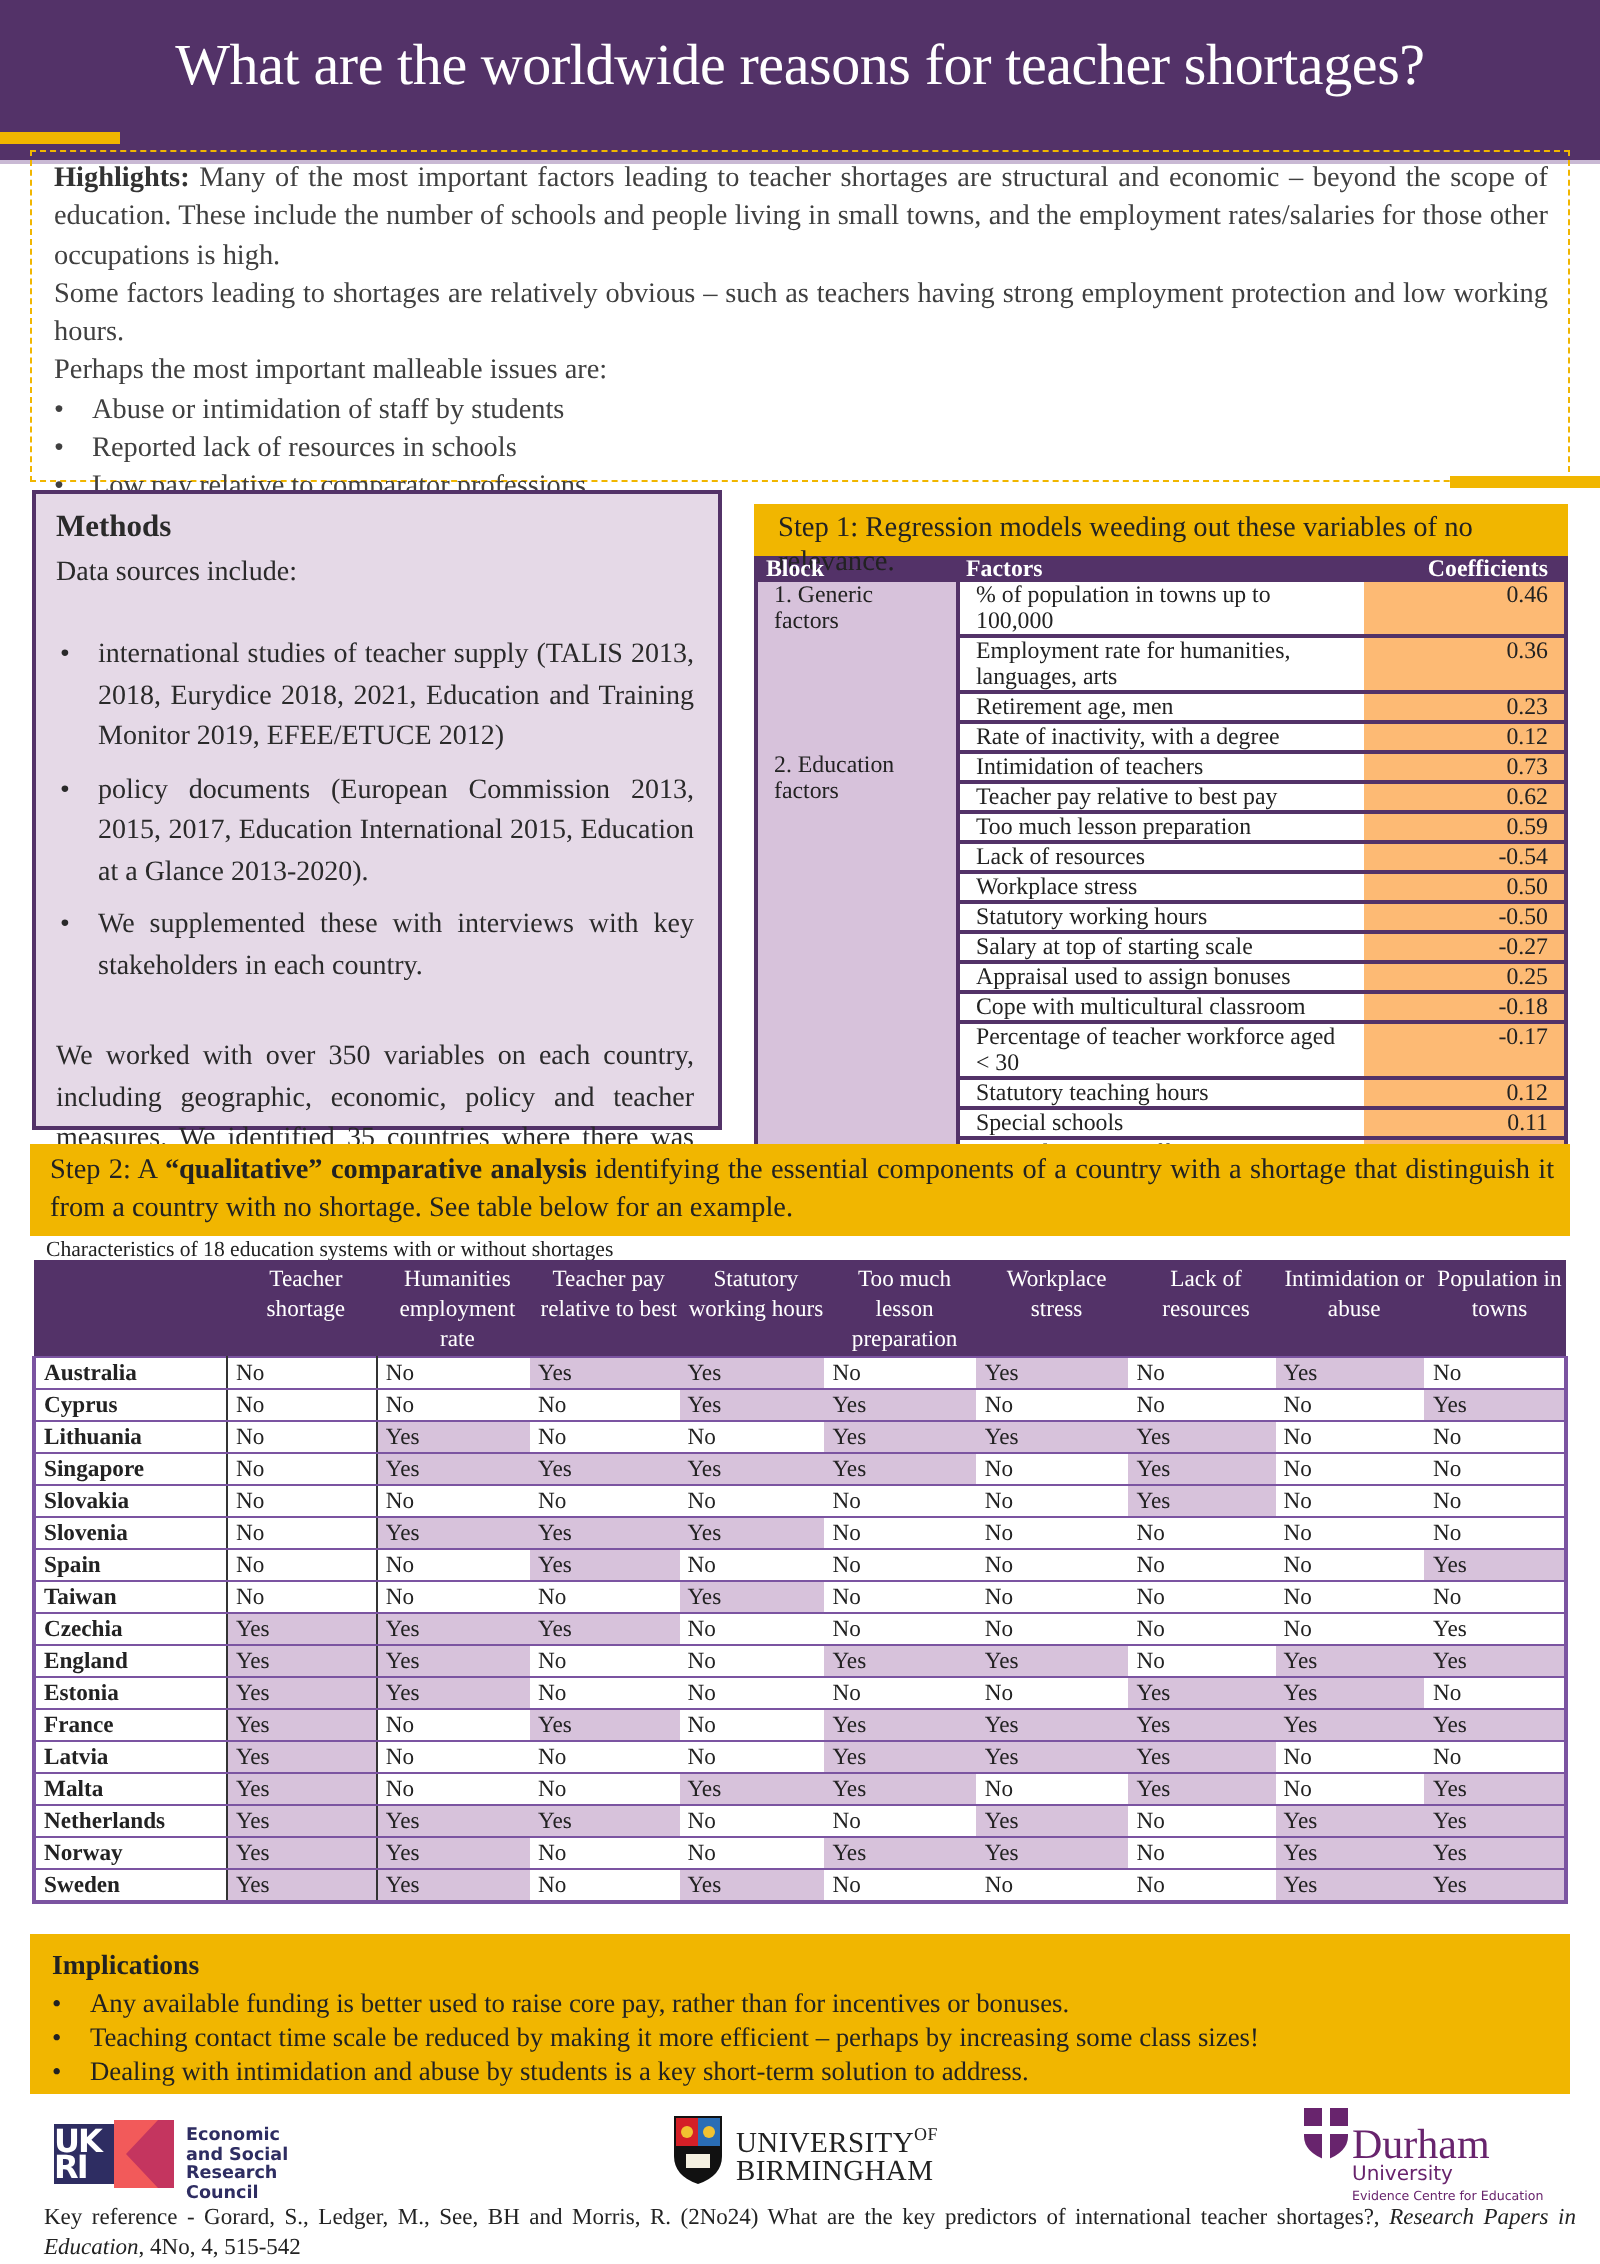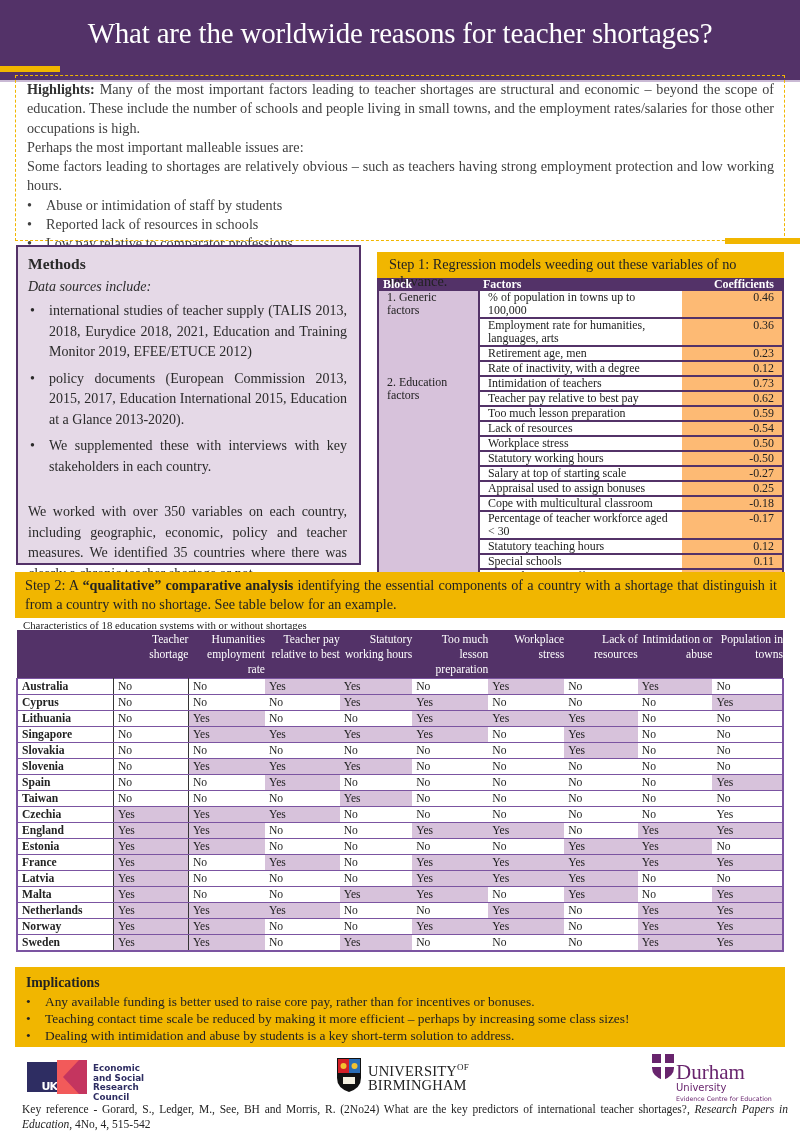--- a/index.html
+++ b/index.html
@@ -13,56 +13,56 @@
   .highlights { position: absolute; left: 15px; top: 75px; width: 770px; height: 166px; border: 1.5px dashed #f1b600; padding: 4px 10px 0 11px; font-size: 14.2px; line-height: 19.3px; color: #404040; text-align: justify; }
   .highlights b { color: #333; }
   .highlights .p { margin: 0; }
   .bullets { list-style: none; }
   .bullets li { position: relative; padding-left: 19px; text-align: left; }
   .bullets li::before { content: "•"; position: absolute; left: 0; top: 0; }
   .accent-bar-r { position: absolute; left: 725px; top: 238px; width: 75px; height: 6px; background: #f1b600; }
 
   .methods { position: absolute; left: 16px; top: 245px; width: 345px; height: 320px; background: #e5d9e7; border: 2px solid #533268; padding: 8px 12px 0 10px; font-size: 14px; color: #2a2a2a; }
   .methods h2 { font-size: 15.5px; font-weight: bold; margin-bottom: 4px; }
-  .methods .sub { font-style: italic; margin-bottom: 5px; line-height: 19px; }
+  .methods .sub { margin-bottom: 22px; line-height: 19px; }
   .methods ul { list-style: none; }
   .methods li { position: relative; padding-left: 21px; line-height: 20.5px; margin-bottom: 6px; text-align: justify; }
   .methods li::before { content: "•"; position: absolute; left: 2px; top: 0; }
   .methods .closing { margin-top: 25px; line-height: 20.5px; text-align: justify; }
 
   .step1 { position: absolute; left: 377px; top: 252px; width: 407px; }
   .step1 .title { background: #f1b600; font-size: 14.3px; padding: 4px 0 3px 12px; height: 26px; color: #222; }
   table.t1 { width: 407px; border-collapse: collapse; font-size: 11.9px; color: #222; border: 2px solid #533268; border-top: none; }
   table.t1 th { background: #533268; color: #fff; font-weight: bold; text-align: left; padding: 0 4px; height: 13px; line-height: 13px; }
   table.t1 th.c { text-align: right; padding-right: 8px; }
   table.t1 td { height: 14px; line-height: 13px; padding: 0 8px; border-bottom: 2px solid #533268; vertical-align: top; }
   table.t1 td.block { background: #d7c2db; width: 101px; border-bottom: none; border-right: 2px solid #533268; }
   table.t1 td.factor { background: #fff; }
   table.t1 td.coef { background: #fdba74; text-align: right; width: 101px; padding-right: 8px; }
 
   .step2 { position: absolute; left: 15px; top: 572px; width: 770px; height: 46px; background: #f1b600; padding: 4px 8px 0 10px; font-size: 14.2px; line-height: 19px; color: #222; text-align: justify; }
   .caption { position: absolute; left: 23px; top: 619px; font-size: 10.8px; color: #222; }
 
   table.t2 { position: absolute; left: 16px; top: 630px; width: 768px; border-collapse: collapse; font-size: 11.6px; color: #222; }
-  table.t2 th { background: #533268; color: #fff; font-weight: normal; text-align: right; vertical-align: top; padding: 2px 0 0 4px; line-height: 15px; height: 48px; }
+  table.t2 th { background: #533268; color: #fff; font-weight: normal; text-align: center; vertical-align: top; padding: 2px 0 0 4px; line-height: 15px; height: 48px; }
   table.t2 td { height: 16px; line-height: 15px; padding: 0 4px; border: 1.5px solid #7b54a1; border-left: none; border-right: none; background: #fff; }
   table.t2 td.country { font-weight: bold; border-left: 2px solid #7b54a1; border-right: 1.5px solid #333; }
   table.t2 td.first { border-right: 1.5px solid #333; }
   table.t2 td.last { border-right: 2px solid #7b54a1; }
   table.t2 td.hl { background: #d7c2db; }
   table.t2 tr:last-child td { border-bottom: 2px solid #7b54a1; }
 
   .implications { position: absolute; left: 15px; top: 967px; width: 770px; height: 80px; background: #f1b600; padding: 7px 8px 0 11px; font-size: 13.4px; color: #222; }
   .implications h3 { font-size: 13.8px; font-weight: bold; margin-bottom: 1px; line-height: 18px; }
   .implications li { list-style: none; position: relative; padding-left: 19px; line-height: 17px; }
   .implications li::before { content: "•"; position: absolute; left: 0; }
 
   .logos { position: absolute; left: 0; top: 1054px; width: 800px; height: 50px; }
   .logo-ukri { position: absolute; left: 27px; top: 6px; width: 140px; height: 36px; }
-  .ukri-box { position: absolute; left: 0; top: 2px; width: 30px; height: 30px; background: #2e2d62; color: #fff; font-family: "DejaVu Sans", sans-serif; font-weight: bold; font-size: 11px; line-height: 13px; text-align: right; padding-top: 18px; letter-spacing: -1px; }
+  .ukri-box { position: absolute; left: 0; top: 2px; width: 30px; height: 30px; background: #2e2d62; color: #fff; font-family: "DejaVu Sans", sans-serif; font-weight: bold; font-size: 16px; line-height: 13px; text-align: left; padding-top: 2px; letter-spacing: -1px; }
   .ukri-shape { position: absolute; left: 30px; top: 0; width: 30px; height: 34px; }
   .ukri-text { position: absolute; left: 66px; top: 4px; font-family: "DejaVu Sans", sans-serif; font-weight: bold; font-size: 8.8px; line-height: 9.5px; color: #2e2d62; }
   .logo-bham { position: absolute; left: 337px; top: 2px; width: 160px; height: 40px; }
   .bham-crest { position: absolute; left: 0; top: 2px; width: 24px; height: 34px; }
   .bham-text { position: absolute; left: 31px; top: 4px; font-family: "Liberation Serif", serif; font-size: 14.5px; line-height: 14px; color: #222; letter-spacing: 0.2px; }
   .bham-text sup { font-size: 9px; }
   .logo-durham { position: absolute; left: 652px; top: 0; width: 140px; height: 50px; }
   .durham-shield { position: absolute; left: 0; top: 0; width: 22px; height: 26px; }
   .durham-name { position: absolute; left: 24px; top: 8px; font-family: "Liberation Serif", serif; font-size: 21px; line-height: 20px; color: #68246d; }
   .durham-uni { position: absolute; left: 24px; top: 28px; font-family: "DejaVu Sans", sans-serif; font-size: 10px; color: #68246d; }
@@ -73,22 +73,22 @@
 </head>
 <body>
 
 <div class="header">
   <h1>What are the worldwide reasons for teacher shortages?</h1>
 </div>
 <div class="accent-bar-tl"></div>
 
 <section class="highlights">
   <p class="p"><b>Highlights:</b> <span>Many of the most important factors leading to teacher shortages are structural and economic – beyond the scope of education. These include the number of schools and people living in small towns, and the employment rates/salaries for those other occupations is high.</span></p>
+  <p class="p">Some factors leading to shortages are relatively obvious – such as teachers having strong employment protection and low working hours.</p>
   <p class="p">Perhaps the most important malleable issues are:</p>
-  <p class="p">Some factors leading to shortages are relatively obvious – such as teachers having strong employment protection and low working hours.</p>
   <ul class="bullets">
     <li>Abuse or intimidation of staff by students</li>
     <li>Reported lack of resources in schools</li>
     <li>Low pay relative to comparator professions.</li>
   </ul>
 </section>
 <div class="accent-bar-r"></div>
 
 <section class="methods">
   <h2>Methods</h2>

